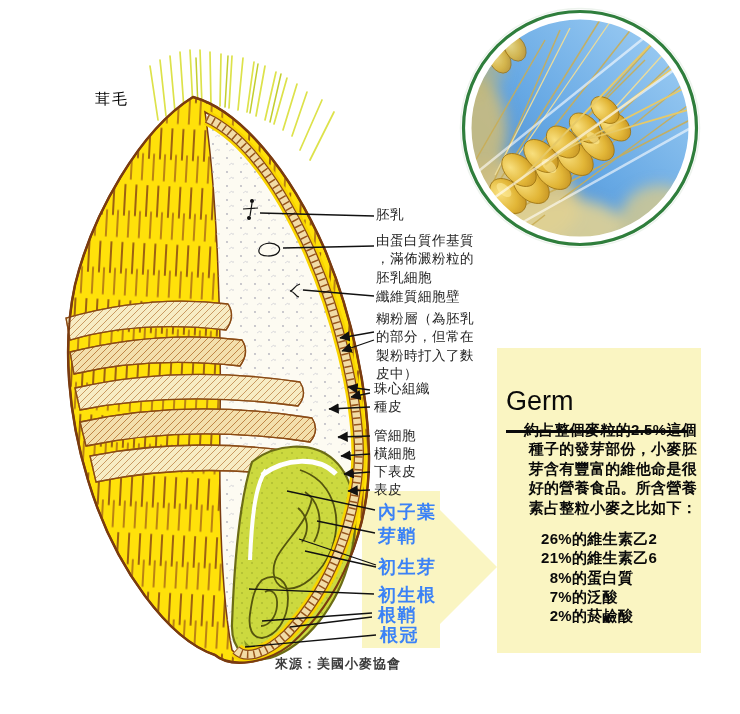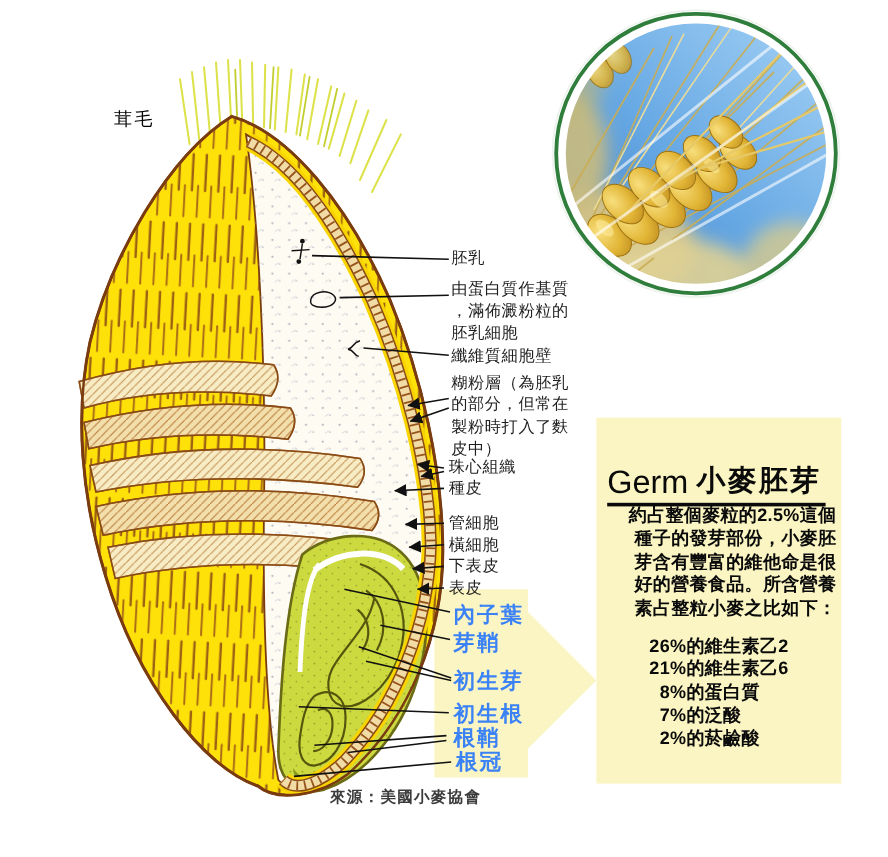--- a/index.html
+++ b/index.html
@@ -10,21 +10,21 @@
   .lbl{position:absolute;font-size:13.5px;line-height:18.4px;color:#1e1e1e;letter-spacing:.5px;
        white-space:nowrap;}
   .lblwrap{white-space:normal;width:99px;line-break:anywhere;}
   
   .blbl{position:absolute;font-size:18px;line-height:20px;font-weight:bold;color:#3b82f6;
         letter-spacing:1.5px;white-space:nowrap;}
   .hairs-lbl{position:absolute;left:95px;top:74px;font-size:15px;color:#000000;letter-spacing:2px;margin-top:16px;}
   
   .panel{position:absolute;left:497px;top:348px;width:204px;height:305px;background:#FAF5C2;}
   .panel-head{position:absolute;left:9px;top:38px;right:13px;display:flex;align-items:flex-end;
-              border-bottom:3px solid #0a0a0a;padding-bottom:1px;}
+              border-bottom:3px solid #0a0a0a;padding-bottom:13px;}
   .panel-head .en{font-size:27px;color:#0a0a0a;letter-spacing:0;}
   .panel-head .zh{font-size:24px;font-weight:bold;color:#0a0a0a;margin-left:7px;letter-spacing:2px;
                   position:relative;top:-2px;}
   .panel-desc{position:absolute;left:24px;top:72px;width:176px;font-size:15px;font-weight:bold;
               line-height:19.4px;color:#0a0a0a;line-break:anywhere;letter-spacing:.3px;text-align:right;}
   .nutrients{position:absolute;left:41px;top:181px;}
   .nrow{display:flex;font-size:15px;font-weight:bold;line-height:19.3px;color:#0a0a0a;letter-spacing:.3px;}
   .npct{width:34px;text-align:right;}
   .source-lbl{position:absolute;left:275px;top:655px;font-size:13px;font-weight:bold;
               color:#3c3c3c;letter-spacing:1px;}
@@ -275,21 +275,20 @@
   <div class="blbl" style="left:378px;top:502px;">內子葉</div>
   <div class="blbl" style="left:378px;top:526px;">芽鞘</div>
   <div class="blbl" style="left:378px;top:557px;">初生芽</div>
   <div class="blbl" style="left:378px;top:585px;">初生根</div>
   <div class="blbl" style="left:378px;top:605px;">根鞘</div>
   <div class="blbl" style="left:380px;top:625px;">根冠</div>
 
   <div class="panel">
     <div class="panel-head">
       <span class="en">Germ</span>
-      <span class="zh">小麥胚芽</span>
     </div>
     <div class="panel-desc">約占整個麥粒的2.5%這個種子的發芽部份，小麥胚芽含有豐富的維他命是很好的營養食品。所含營養素占整粒小麥之比如下：</div>
     <div class="nutrients">
       <div class="nrow">
         <span class="npct">26%</span>
         <span>的維生素乙2</span>
       </div>
       <div class="nrow">
         <span class="npct">21%</span>
         <span>的維生素乙6</span>

